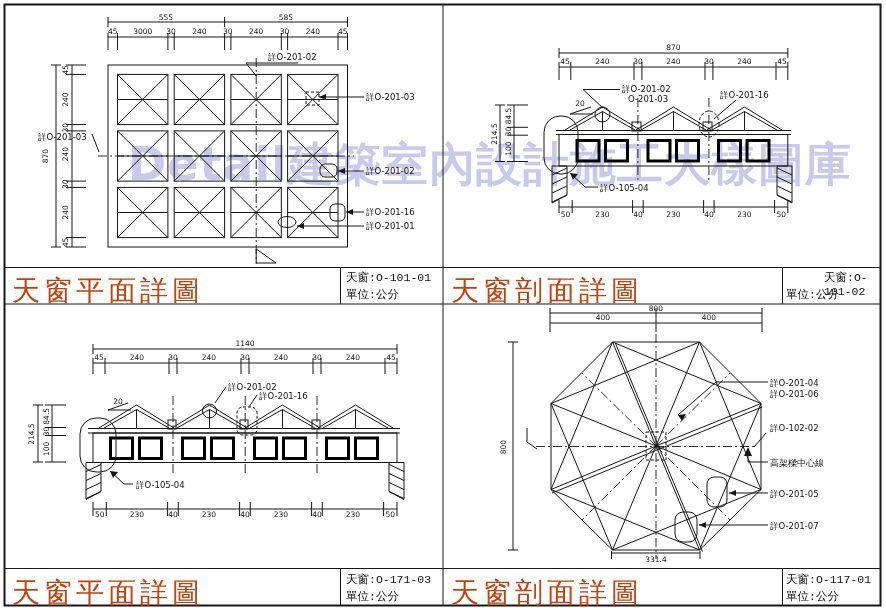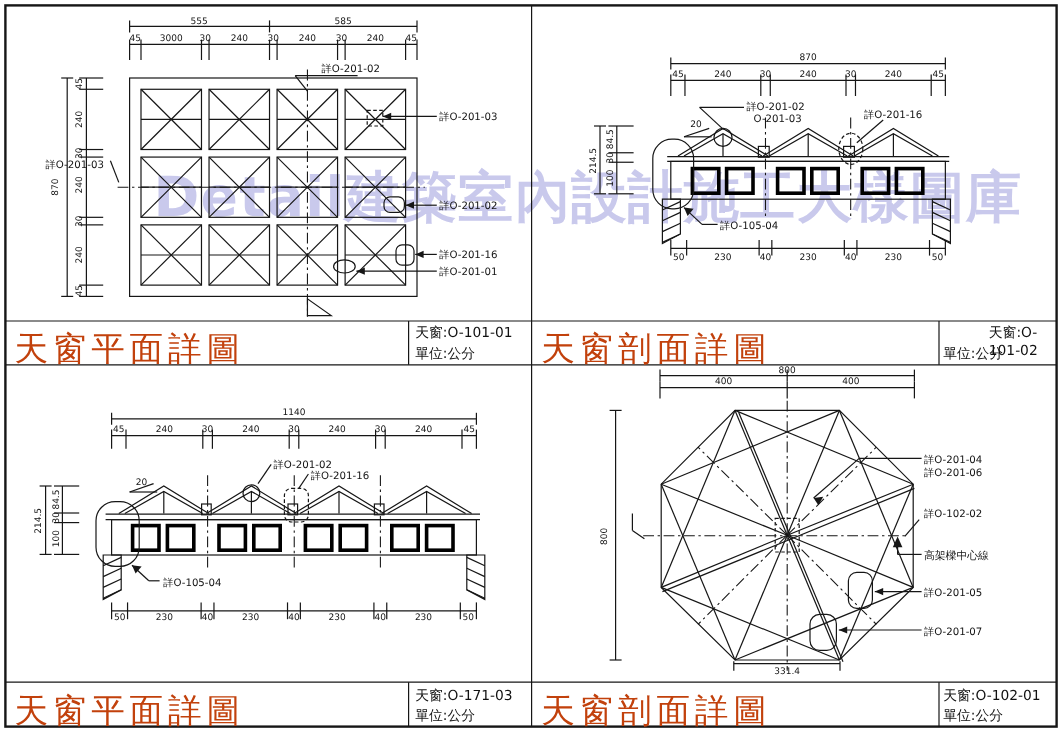--- a/index.html
+++ b/index.html
@@ -12,41 +12,41 @@
   .sb{stroke:#161616;stroke-width:2;fill:none;}
   .s3{stroke:#000;stroke-width:3;fill:none;}
   .cl{stroke:#161616;stroke-width:0.9;fill:none;stroke-dasharray:9 3 2 3;}
   .dsh{stroke:#161616;stroke-width:1;fill:none;stroke-dasharray:3 2;}
   .ar{fill:#161616;stroke:none;}
   text{fill:#141414;font-family:"DejaVu Sans",sans-serif;}
   .dt{font-size:7.5px;text-anchor:middle;}
   .ct{font-size:8.5px;}
   .ct2{font-size:9px;}
   .ptitle{position:absolute;z-index:2;font-size:28px;letter-spacing:4px;color:#c2410c;}
-  .pcode{position:absolute;z-index:2;font-size:11.5px;color:#111;}
+  .pcode{position:absolute;z-index:2;font-size:11.5px;color:#111;font-family:Liberation Mono, monospace;}
 </style>
 </head>
 <body>
 
 <div id="sheet">
 
   <div id="wm">Detail建築室內設計施工大樣圖庫</div>
 
   <div class="ptitle" style="left:12px;top:272px">天窗平面詳圖</div>
   <div class="ptitle" style="left:451px;top:272px">天窗剖面詳圖</div>
   <div class="ptitle" style="left:12px;top:574px">天窗平面詳圖</div>
   <div class="ptitle" style="left:451px;top:574px">天窗剖面詳圖</div>
 
   <div class="pcode" style="left:346px;top:270px">天窗:O-101-01</div>
   <div class="pcode" style="left:346px;top:287px">單位:公分</div>
   <div class="pcode" style="left:824px;top:270px">天窗:O-101-02</div>
   <div class="pcode" style="left:786px;top:287px">單位:公分</div>
   <div class="pcode" style="left:346px;top:572px">天窗:O-171-03</div>
   <div class="pcode" style="left:346px;top:589px">單位:公分</div>
-  <div class="pcode" style="left:786px;top:572px">天窗:O-102-01</div>
+  <div class="pcode" style="left:786px;top:572px">天窗:O-117-01</div>
   <div class="pcode" style="left:786px;top:589px">單位:公分</div>
 
   <svg width="886" height="610" viewBox="0 0 886 610">
     <defs>
       <g id="cell">
         <rect class="s" x="0" y="0" width="50.4" height="50.2"></rect>
         <line class="s" x1="0" y1="0" x2="50.4" y2="50.2"></line>
         <line class="s" x1="0" y1="50.2" x2="50.4" y2="0"></line>
         <line class="s" x1="0" y1="25.1" x2="50.4" y2="25.1"></line>
       </g>

